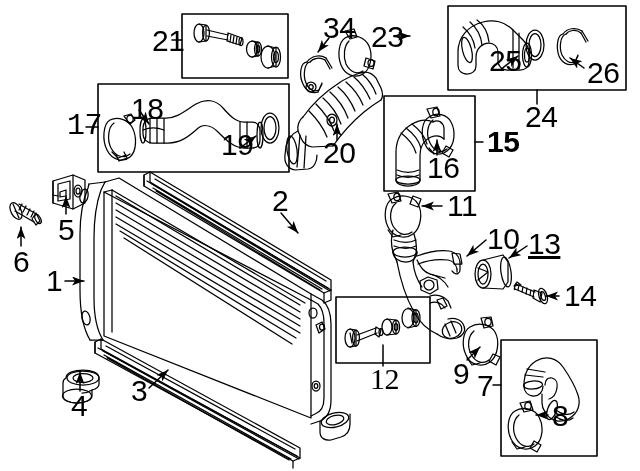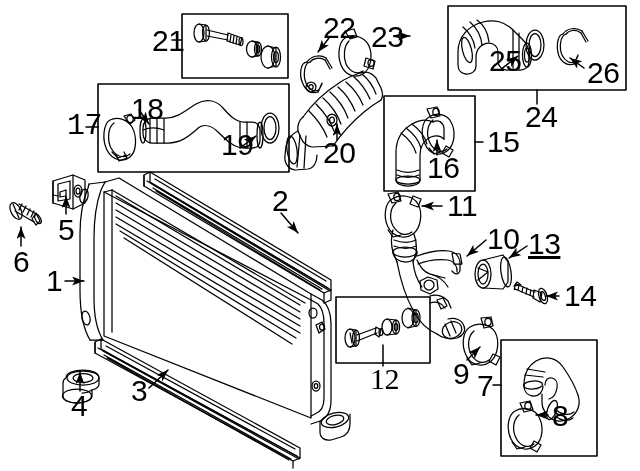--- a/index.html
+++ b/index.html
@@ -431,26 +431,26 @@
   <div class="lbl" style="left:58px;top:217px;">5</div>
   <div class="lbl" style="left:13px;top:249px;">6</div>
   <div class="lbl" style="left:477px;top:373px;">7</div>
   <div class="lbl" style="left:552px;top:403px;">8</div>
   <div class="lbl" style="left:453px;top:361px;">9</div>
   <div class="lbl" style="left:487px;top:226px;">10</div>
   <div class="lbl" style="left:447px;top:193px;">11</div>
   <div class="lbl" style="left:370px;top:366px;font-family:Liberation Serif, serif;">12</div>
   <div class="lbl" style="left:528px;top:231px;text-decoration:underline;">13</div>
   <div class="lbl" style="left:564px;top:283px;">14</div>
-  <div class="lbl" style="left:487px;top:129px;">15</div>
+  <div class="lbl" style="left:487px;top:129px;font-weight:bold;">15</div>
   <div class="lbl" style="left:427px;top:155px;">16</div>
   <div class="lbl" style="left:67px;top:114px;font-family:Liberation Mono, monospace;">17</div>
   <div class="lbl" style="left:131px;top:96px;text-align:right;">18</div>
   <div class="lbl" style="left:221px;top:132px;">19</div>
   <div class="lbl" style="left:323px;top:140px;">20</div>
   <div class="lbl" style="left:152px;top:28px;">21</div>
-  <div class="lbl" style="left:323px;top:15px;">22</div>
+  <div class="lbl" style="left:323px;top:15px;">34</div>
   <div class="lbl" style="left:371px;top:24px;">23</div>
   <div class="lbl" style="left:525px;top:104px;">24</div>
   <div class="lbl" style="left:489px;top:48px;">25</div>
   <div class="lbl" style="left:587px;top:60px;">26</div>
 
 </div>
 
 </body></html>

